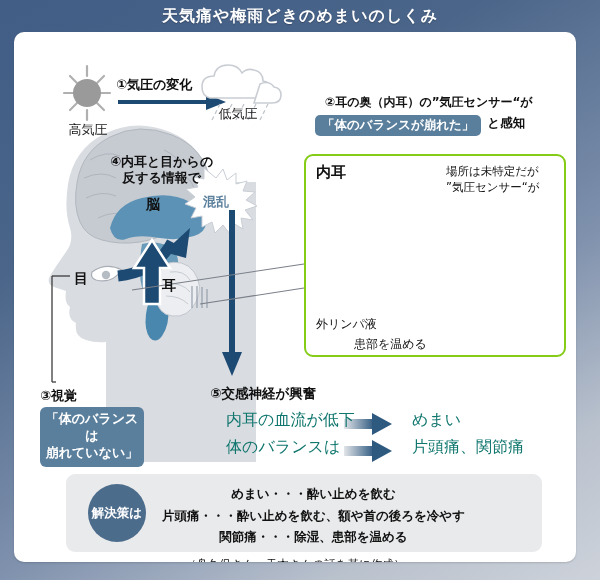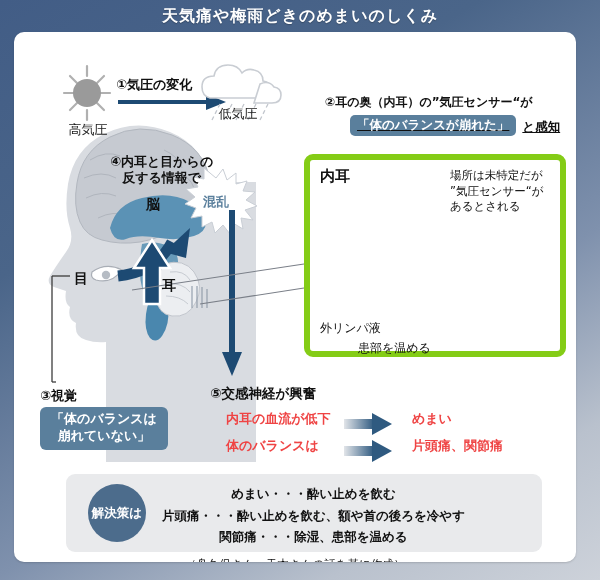--- a/index.html
+++ b/index.html
@@ -102,29 +102,28 @@
     display: inline-block;
     background: #5a7f9c;
     color: #fff;
     border-radius: 5px;
     padding: 2px 7px 3px;
     font-weight: bold;
     line-height: 1.25;
   }
   .step2-row2 {
     position: absolute;
-    left: 336px; top: 83px;
+    left: 301px; top: 83px;
     display: flex;
-    align-items: flex-end;
+    align-items: flex-start;
     gap: 6px;
     font-size: 12.5px;
     font-weight: bold;
     color: #111;
     white-space: nowrap;
-    text-decoration: underline;
   }
 
   
   .step4-text {
     position: absolute;
     left: 96px; top: 122px;
     font-size: 13px;
     font-weight: bold;
     color: #111;
     text-align: center;
@@ -174,38 +173,38 @@
   .step3-text {
     position: absolute;
     left: 26px; top: 355px;
     font-size: 13px;
     font-weight: bold;
     color: #111;
   }
   .step3-badge {
     position: absolute;
     left: 26px; top: 375px;
-    width: 128px;
+    width: 104px;
     background: #5a7f9c;
     border-radius: 6px;
     color: #fff;
     font-size: 13px;
     font-weight: bold;
     text-align: center;
     padding: 4px 4px 5px;
     line-height: 1.3;
   }
 
   
   .ear-panel {
     position: absolute;
     left: 290px; top: 122px;
     width: 262px; height: 203px;
     background: #fff;
-    border: 6px solid #84cc16;
+    border: 2px solid #84cc16;
     border-radius: 9px;
   }
   .ear-panel-title {
     position: absolute;
     left: 10px; top: 7px;
     font-size: 15px;
     font-weight: bold;
     color: #111;
   }
   .ear-panel-note {
@@ -235,23 +234,23 @@
     left: 196px; top: 353px;
     font-size: 13.5px;
     font-weight: bold;
     color: #111;
     white-space: nowrap;
   }
   .step5-row {
     position: absolute;
     display: flex;
     align-items: center;
-    font-size: 13px;
-    font-weight: bold;
-    color: #ef4444;
+    font-size: 16px;
+    font-weight: normal;
+    color: #0f766e;
     white-space: nowrap;
   }
   .step5-row.r1 { left: 212px; top: 378px; }
   .step5-row.r2 { left: 212px; top: 405px; }
   .s5-cause { width: 118px; }
   .s5-arrow { width: 52px; height: 16px; margin: 0 8px; position: relative; }
   .s5-effect { }
 
   
   .solution-box {
@@ -497,21 +496,20 @@
     <div class="step3-badge">
       <div>「体のバランスは</div>
       <div>崩れていない」</div>
     </div>
 
     <div class="ear-panel">
       <div class="ear-panel-title">内耳</div>
       <div class="ear-panel-note">
         <div>場所は未特定だが</div>
         <div>”気圧センサー“が</div>
-        <div>あるとされる</div>
       </div>
       <div class="lymph-outer">外リンパ液</div>
       <div class="lymph-inner">患部を温める</div>
     </div>
 
     <div class="step5-title">⑤交感神経が興奮</div>
     <div class="step5-row r1">
       <span class="s5-cause">内耳の血流が低下</span>
       <span class="s5-arrow"></span>
       <span class="s5-effect">めまい</span>

